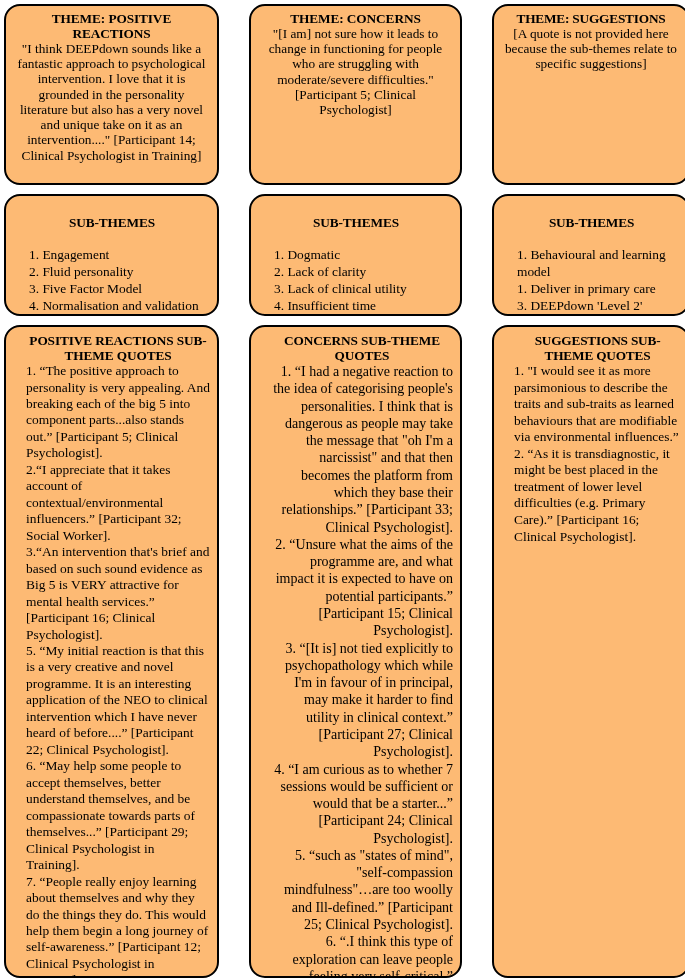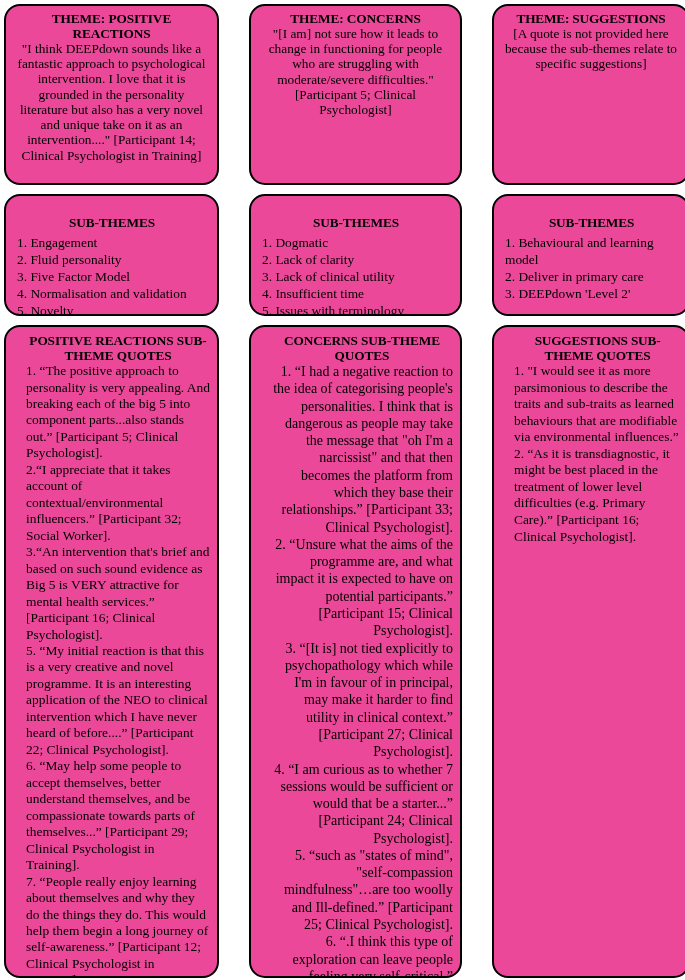--- a/index.html
+++ b/index.html
@@ -27,21 +27,21 @@
     column-gap: 30px;
     grid-template-rows: 181px 122px 653px;
     row-gap: 9px;
     width: 100%;
   }
   .card {
     border: 2px solid #000000;
     border-radius: 16px;
     box-sizing: border-box;
     overflow: hidden;
-    background: #ec4899;
+    background: #fdba74;
   }
   .card.theme {
     padding: 5px 7px 4px 7px;
     text-align: center;
   }
   .card.subthemes {
     padding: 19px 6px 3px 7px;
   }
   .card.quotes {
     padding: 6px 7px 4px 20px;
@@ -56,21 +56,21 @@
   }
   .theme-quote {
     font-size: 13.3px;
     line-height: 1.145;
     text-align: center;
     margin: 0;
     padding: 0 1px;
   }
   .sub-list {
     list-style: none;
-    margin: 4px;
+    margin: 16px;
     padding: 0;
     font-size: 13.4px;
     line-height: 1.275;
     font-family: Liberation Serif, serif;
   }
   .sub-list li {
     margin: 0;
     padding: 0;
     white-space: nowrap;
   }
@@ -136,21 +136,21 @@
         <li>4. Insufficient time</li>
         <li>5. Issues with terminology</li>
         <li>6. Self-criticism and shame</li>
       </ul>
     </div>
 
     <div class="card subthemes col3">
       <div class="card-title">SUB-THEMES</div>
       <ul class="sub-list">
         <li class="wrap">1. Behavioural and learning model</li>
-        <li>2. Deliver in primary care</li>
+        <li>1. Deliver in primary care</li>
         <li>3. DEEPdown 'Level 2'</li>
       </ul>
     </div>
 
     <div class="card quotes col1">
       <div class="card-title">POSITIVE REACTIONS SUB-THEME QUOTES</div>
       <ul class="quote-list">
         <li>1. “The positive approach to personality is very appealing. And breaking each of the big 5 into component parts...also stands out.” [Participant 5; Clinical Psychologist].</li>
         <li>2.“I appreciate that it takes account of contextual/environmental influencers.” [Participant 32; Social Worker].</li>
         <li>3.“An intervention that's brief and based on such sound evidence as Big 5 is VERY attractive for mental health services.” [Participant 16; Clinical Psychologist].</li>

